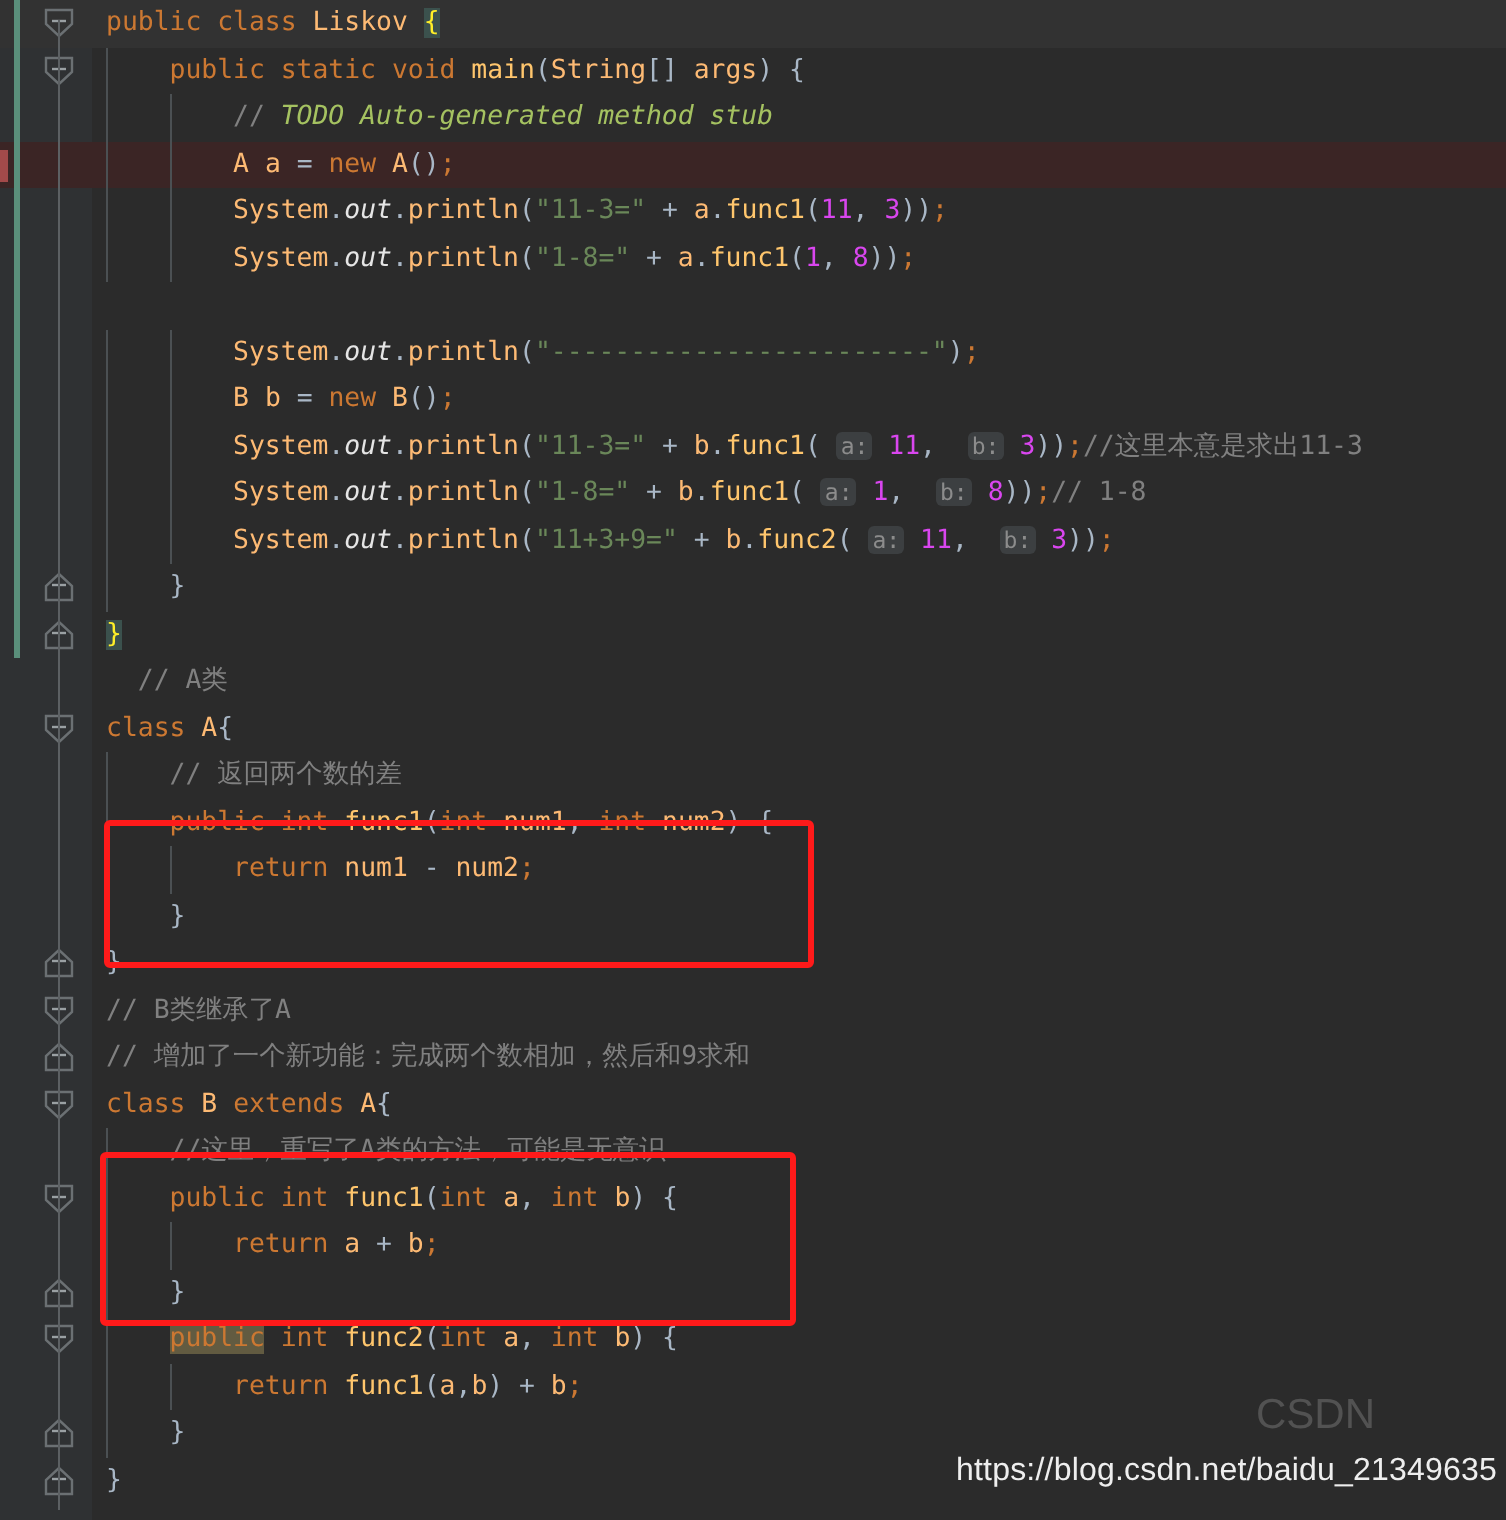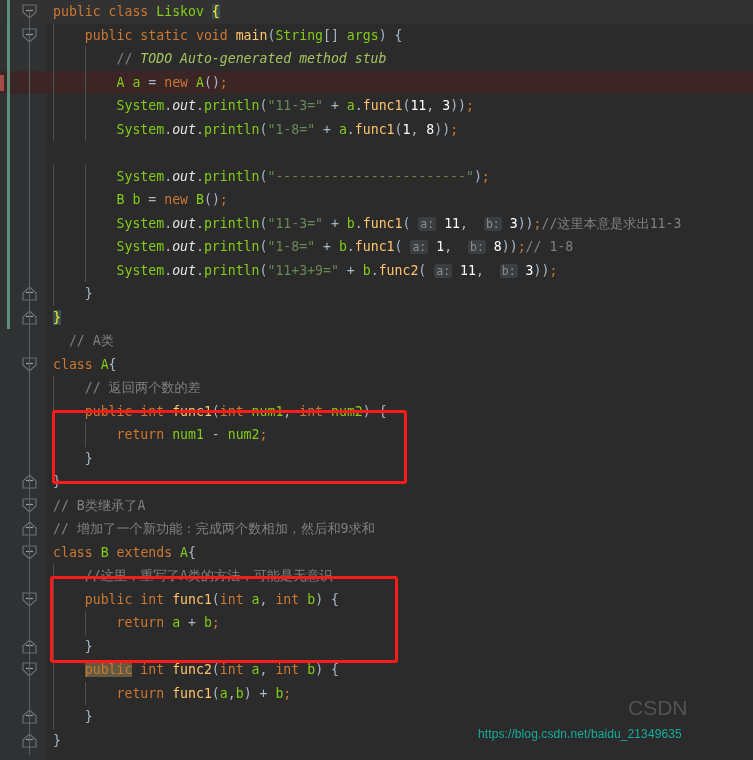--- a/index.html
+++ b/index.html
@@ -51,44 +51,44 @@
   .rowbg{position:absolute;left:0;width:753px;height:23.5px;}
   .rowbg.caret{background:#323232;}
   .rowbg.err{background:#3b2525;}
   .ltext{position:relative;display:block;padding-left:7px;}
 
   
   .iguide{position:absolute;top:0;width:1px;height:23.5px;background:#4b5053;}
 
   
   .kw{color:#cc7832;}
-  .id{color:#84cc16;}
+  .id{color:#fdba74;}
   .str{color:#6a8759;}
-  .num{color:#ffffff;margin-top:20px;}
+  .num{color:#d946ef;margin-top:20px;}
   .cmt{color:#808080;}
   .todo{color:#a5c261;font-style:italic;}
   .fld{color:#e5e5e5;font-style:italic;}
   .mth{color:#ffc66d;}
   .semi{color:#cc7832;}
   .brace-hl{background:#3b514d;color:#ffef28;}
   .sel-hl{background:#625b41;}
   .hint{
     background:#3c3f41;color:#8c8c8c;
     border-radius:3px;padding:0 2px;font-size:11.5px;
   }
   
   .redbox{
     position:absolute;border:3px solid #ff1a1a;border-radius:3px;
     pointer-events:none;box-sizing:border-box;
   }
   
   .watermark{
     position:absolute;
     font-family:"Liberation Sans",sans-serif;
-    font-size:12px;color:#14b8a6;opacity:.92;
+    font-size:16px;color:#ffffff;opacity:.92;
     letter-spacing:.1px;white-space:nowrap;
   }
   .wm-logo{
     position:absolute;
     font-family:"Liberation Sans",sans-serif;
     font-size:21px;color:#9a9a9a;opacity:.35;white-space:nowrap;
   }
 </style>
 </head>
 <body>

